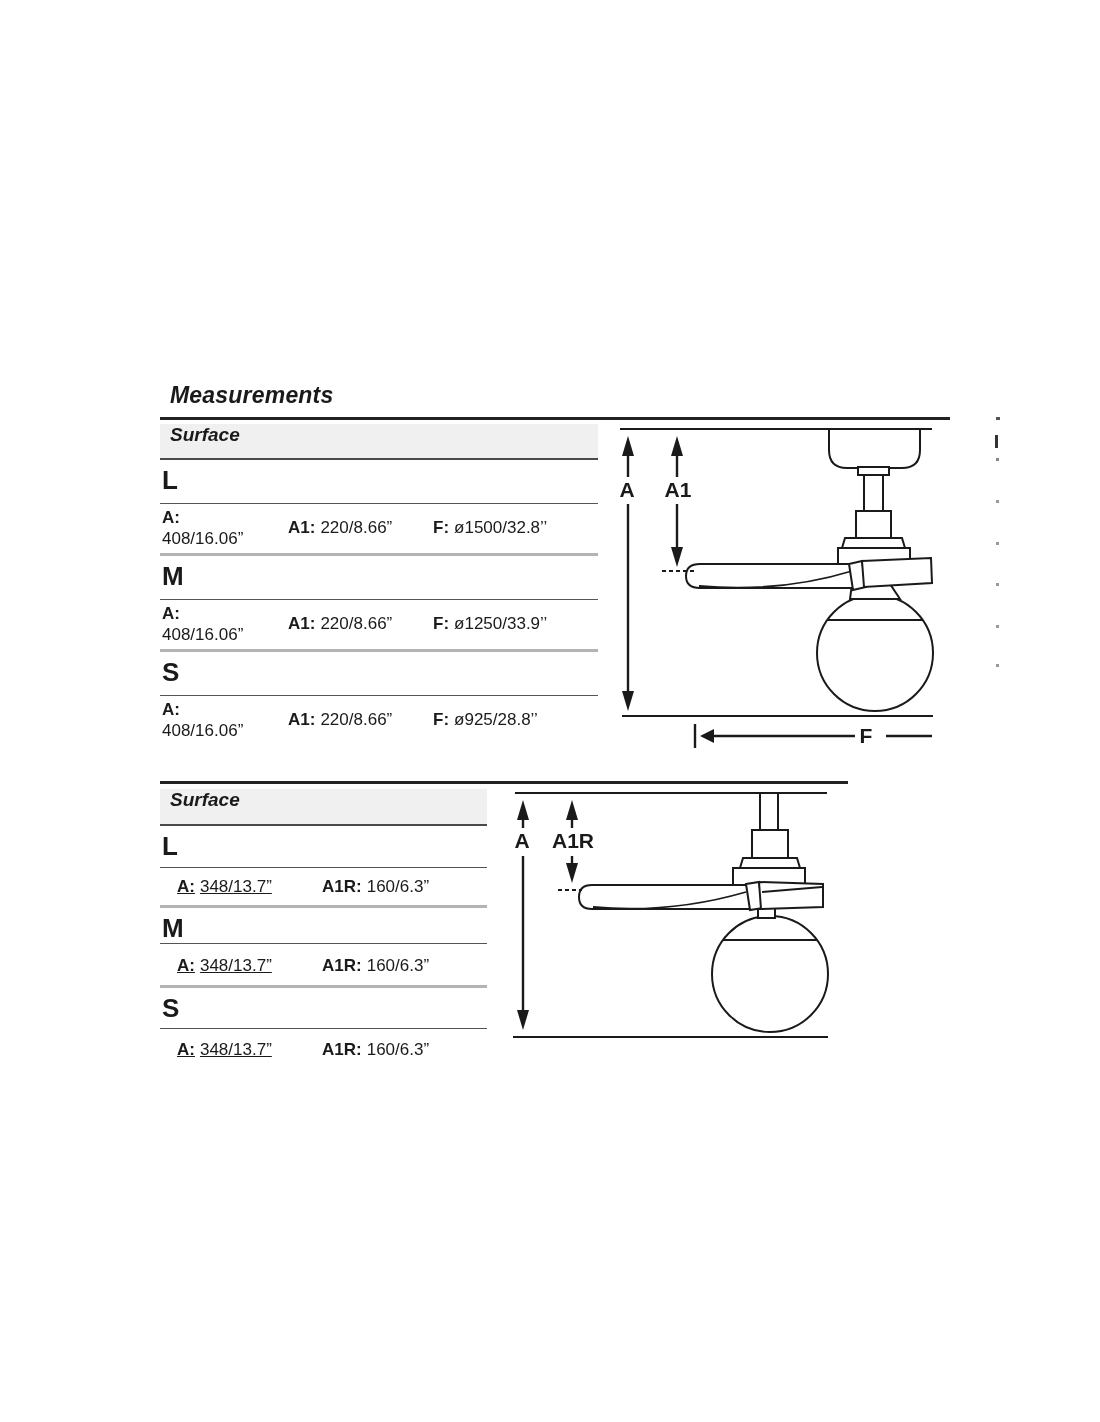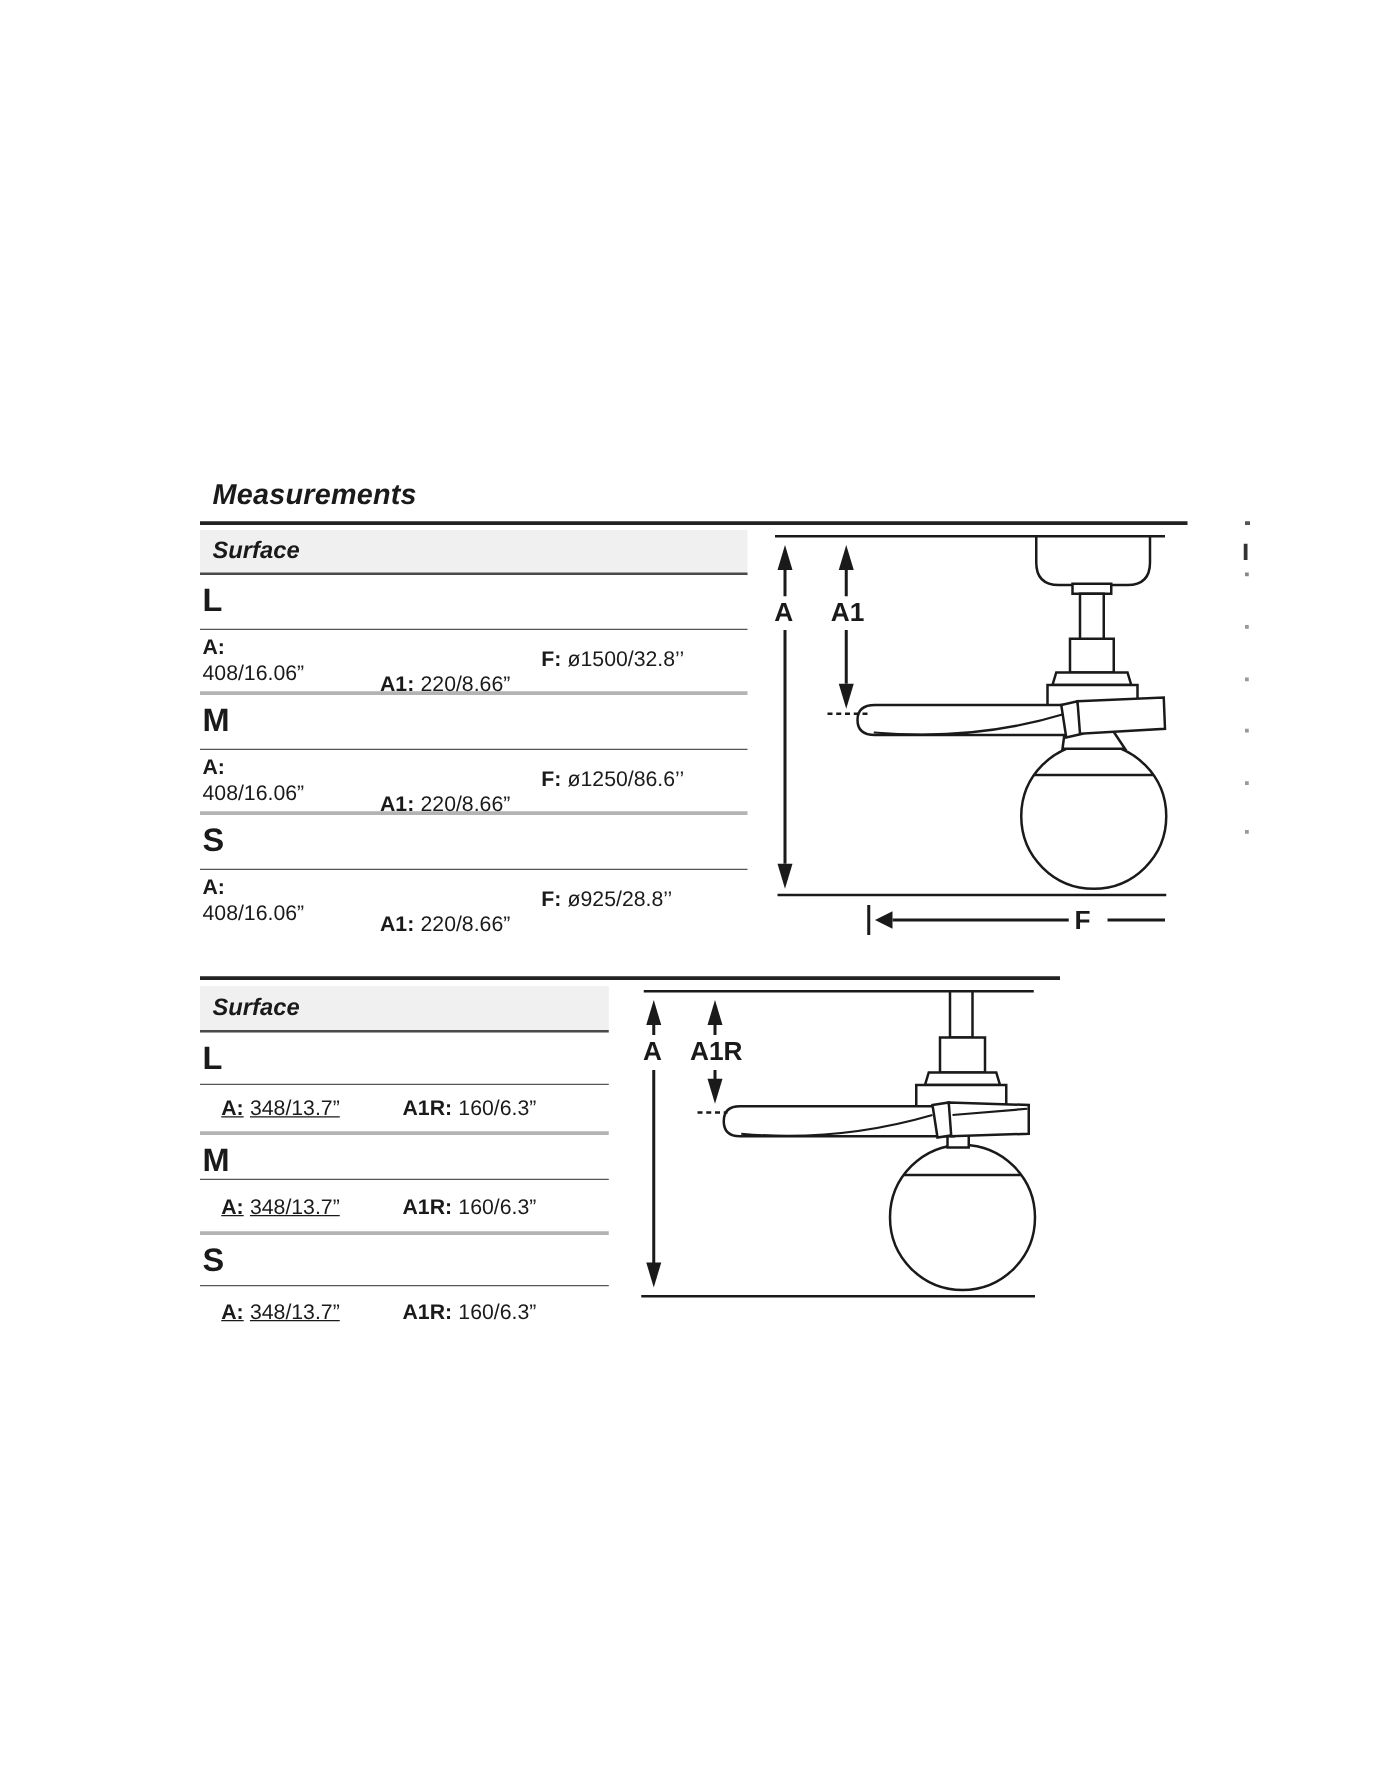--- a/index.html
+++ b/index.html
@@ -15,38 +15,38 @@
   .rule { position:absolute; background:#222; }
   .rule-top-surface { left:160px; top:417px; width:790px; height:3px; }
   .rule-top-recessed { left:160px; top:781px; width:688px; height:3px; }
 
   .table { position:absolute; }
   .table-surface  { left:160px; top:424px; width:438px; }
   .table-recessed { left:160px; top:789px; width:327px; }
 
   .bar {
     background:#f0f0f0; border-bottom:2px solid #4a4a4a;
-    display:flex; align-items:center; padding-left:10px;
+    display:flex; align-items:flex-start; padding-left:10px;
   }
   .table-surface .bar { height:36px; }
   .table-recessed .bar { height:37px; }
   .bar span { font-size:19px; font-weight:bold; font-style:italic; }
 
   .size-head { border-bottom:1.5px solid #555; padding:5px 0 0 2px; }
   .size-head span { font-size:26px; font-weight:bold; }
   .table-surface .size-head { height:44px; }
 
   .data-row { position:relative; border-bottom:3px solid #b3b3b3; }
   .data-row.last { border-bottom:none; }
   .table-surface .data-row { height:52px; }
   .cell { position:absolute; font-size:17px; white-space:nowrap; }
   .cell .b { font-weight:bold; margin-right:5px; }
   .cell-a  { left:2px;  top:3px; }
   .table-surface .cell-a span { display:block; line-height:21px; }
-  .cell-a1 { left:144px; top:14px;margin-top:20px; }
+  .cell-a1 { left:128px; top:14px; }
   .cell-f  { left:273px; top:14px; }
   .table-recessed .cell-a   { left:17px;  top:auto;text-decoration:underline; }
   .table-recessed .cell-a1r { left:162px; }
 
   .diagram { position:absolute; }
   .diagram-surface  { left:600px; top:410px; }
   .diagram-recessed { left:490px; top:780px; }
   .diagram text { font-family:"Liberation Sans", sans-serif; font-size:21px; font-weight:bold; fill:#1a1a1a; }
 
   .edge-artifact { position:absolute; background:#999; }
@@ -86,21 +86,21 @@
     </div>
     <div class="data-row">
       <div class="cell cell-a">
         <span class="b">A:</span>
           <span>408/16.06”</span>
       </div>
       <div class="cell cell-a1">
         <span class="b">A1:</span><span>220/8.66”</span>
       </div>
       <div class="cell cell-f">
-        <span class="b">F:</span><span>ø1250/86.6’’</span>
+        <span class="b">F:</span><span>ø1250/33.9’’</span>
       </div>
     </div>
 
     <div class="size-head">
       <span>S</span>
     </div>
     <div class="data-row last">
       <div class="cell cell-a">
         <span class="b">A:</span>
           <span>408/16.06”</span>

